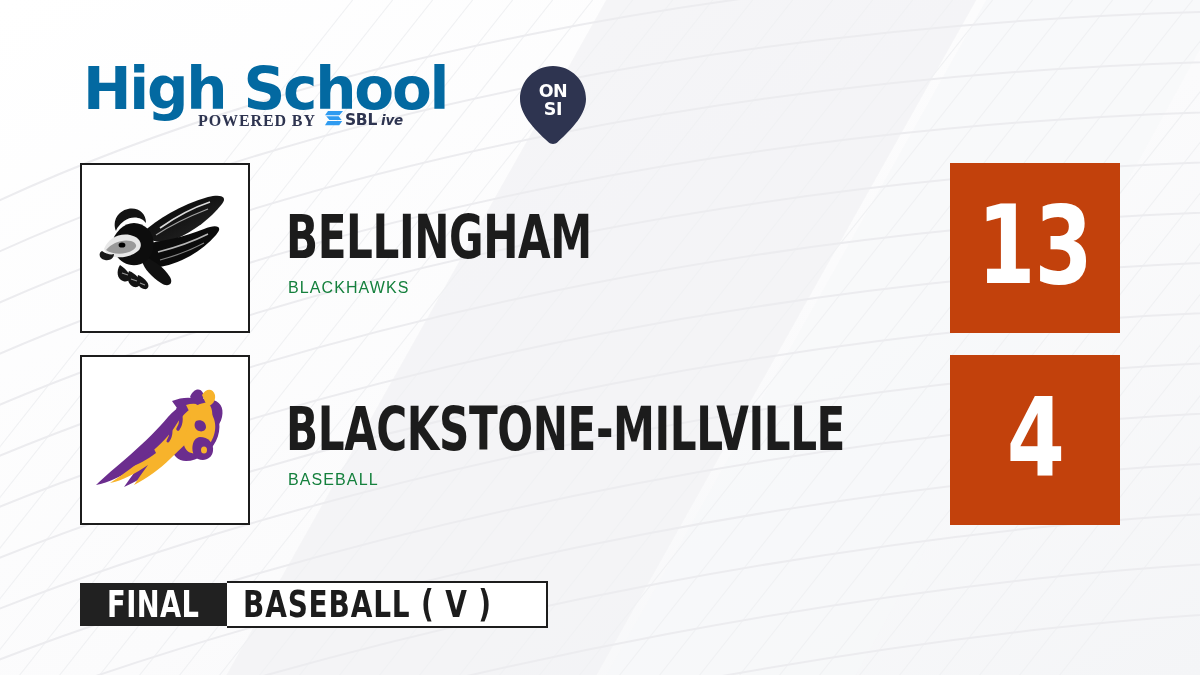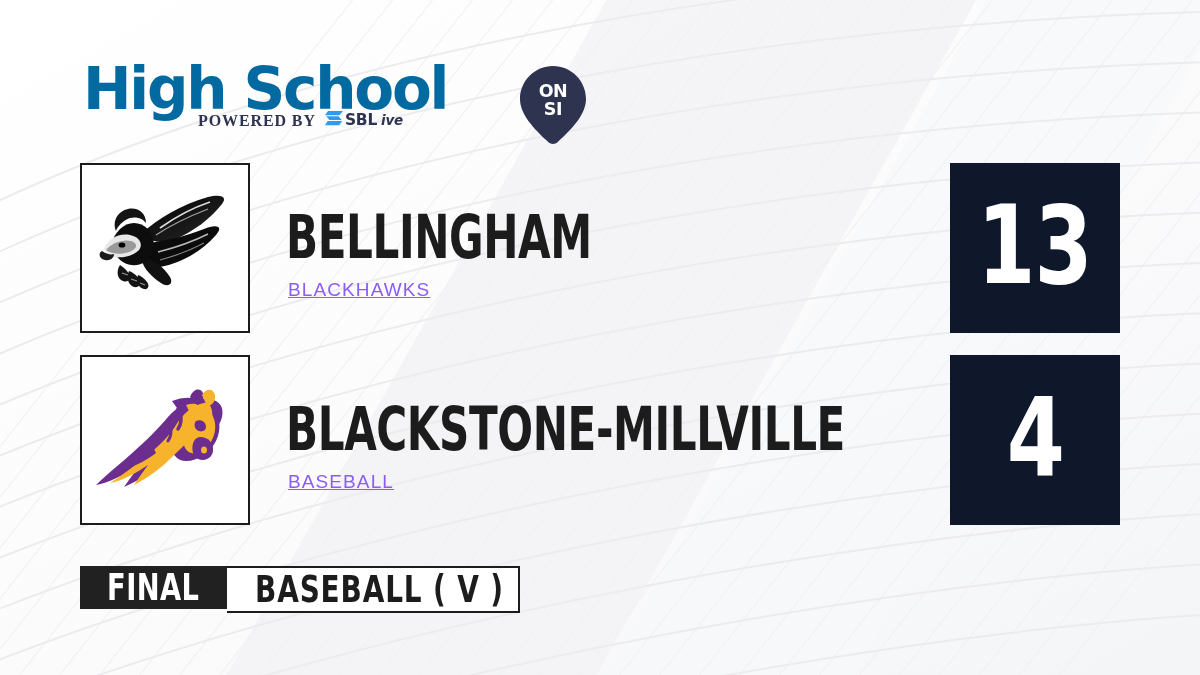--- a/index.html
+++ b/index.html
@@ -71,73 +71,72 @@
     letter-spacing:-0.5px;
     white-space:nowrap;
     transform:scaleX(0.78);
     transform-origin:left center;
     position:absolute;
     top:44px; left:0;
   }
   .team-mascot {
     font-family:"Liberation Sans", sans-serif;
     font-weight:400;
-    font-size:19px;
+    font-size:16px;
     letter-spacing:1.1px;
-    color:#8b5cf6;
+    color:#15803d;
     position:absolute;
     top:116px; left:2px;
     white-space:nowrap;
-    text-decoration:underline;
   }
 
   .score-box {
     position:absolute; top:0; left:870px;
     width:170px; height:170px;
-    background:#0f172a;
+    background:#c2410c;
     display:flex; align-items:center; justify-content:center;
   }
   .score-value {
     font-family:"DejaVu Sans Condensed","DejaVu Sans", sans-serif;
     font-weight:700;
     font-size:108px;
     line-height:1;
     color:#ffffff;
     letter-spacing:-1px;
     transform:scaleX(0.86);
     transform-origin:center center;
     margin-top:-4px;
   }
 
   
   .status-bar {
     position:absolute; left:80px; top:566px;
-    height:76px; display:flex; align-items:flex-start;
+    height:76px; display:flex; align-items:center;
   }
   .status-state {
     background:#212121;
     width:147px;
     display:flex; align-items:center; justify-content:center;
   }
   .status-state-label {
     font-family:"DejaVu Sans Condensed","DejaVu Sans", sans-serif;
     font-weight:700;
     font-size:37px;
     color:#ffffff;
     letter-spacing:0.5px;
     transform:scaleX(0.82);
     transform-origin:center;
     white-space:nowrap;
   }
   .status-sport {
     background:#ffffff;
     border:2px solid #1C1C1C;
     border-left:none;
-    width:293px;
-    display:flex; align-items:center; padding-left:28px;
+    width:321px;
+    display:flex; align-items:center; padding-left:16px;
   }
   .status-sport-label {
     font-family:"DejaVu Sans Condensed","DejaVu Sans", sans-serif;
     font-weight:700;
     font-size:37px;
     color:#1C1C1C;
     letter-spacing:1px;
     transform:scaleX(0.84);
     transform-origin:left center;
     white-space:nowrap;

